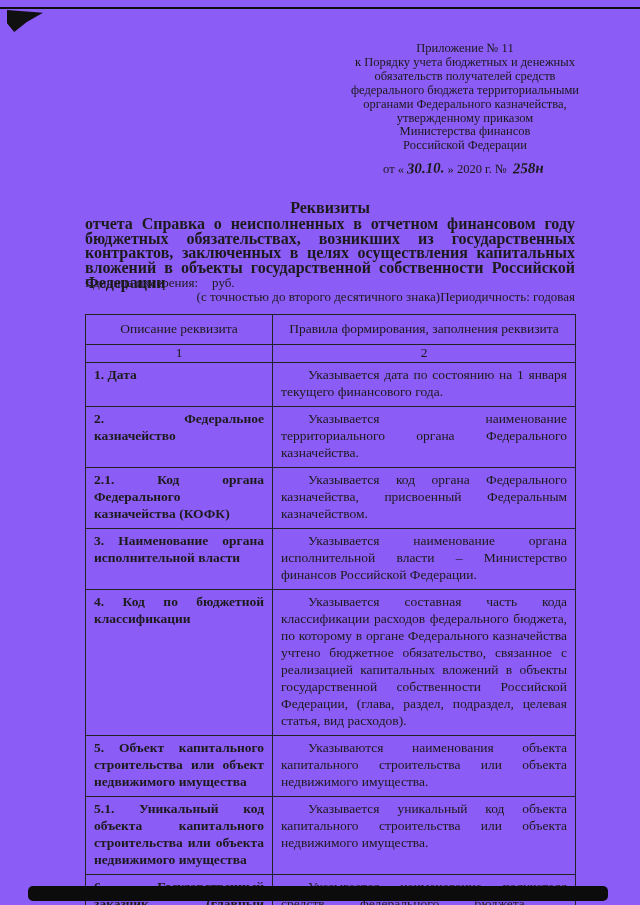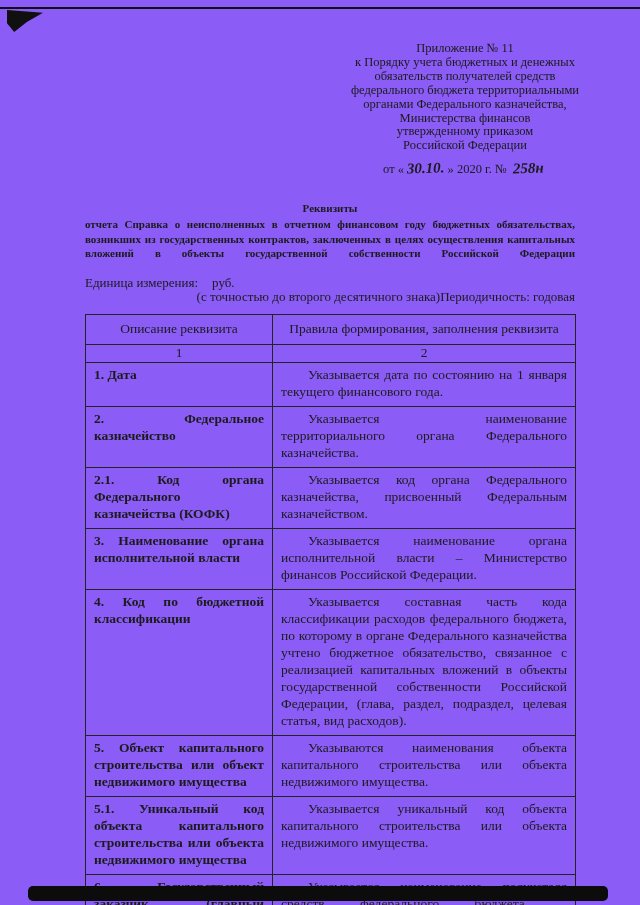--- a/index.html
+++ b/index.html
@@ -35,21 +35,21 @@
   .date-line { margin-top: 9px; white-space: nowrap; }
   .handwritten {
     display: inline-block;
     font-style: italic; font-weight: bold; font-size: 15px;
     transform: rotate(-1.5deg);
     padding: 0 3px;
   }
   
   .title-block {
     position: absolute; top: 201px; left: 85px; width: 490px;
-    font-weight: bold; font-size: 11px; line-height: 14.8px;
+    font-weight: bold; font-size: 16px; line-height: 14.8px;
   }
   .title-heading { text-align: center; }
   .title-body {
     text-align: justify;
     text-align-last: justify;
     margin-top: 1px;
   }
   
   .meta-block {
     position: absolute; top: 276px; left: 85px; width: 490px;
@@ -83,22 +83,22 @@
 
   <div class="top-scan-line"></div>
   <div class="corner-fold-mark"></div>
 
   <div class="appendix">
     <div class="line">Приложение № 11</div>
     <div class="line">к Порядку учета бюджетных и денежных</div>
     <div class="line">обязательств получателей средств</div>
     <div class="line">федерального бюджета территориальными</div>
     <div class="line">органами Федерального казначейства,</div>
+    <div class="line">утвержденному приказом</div>
     <div class="line">Министерства финансов</div>
-    <div class="line">утвержденному приказом</div>
     <div class="line">Российской Федерации</div>
     <div class="date-line">
       <span>от «</span><span class="handwritten">30.10.</span><span>» 2020 г. №</span> <span class="handwritten">258н</span>
     </div>
   </div>
 
   <div class="title-block">
     <div class="title-heading">Реквизиты</div>
     <div class="title-body">отчета Справка о неисполненных в отчетном финансовом году бюджетных обязательствах, возникших из государственных контрактов, заключенных в целях осуществления капитальных вложений в объекты государственной собственности Российской Федерации</div>
   </div>

